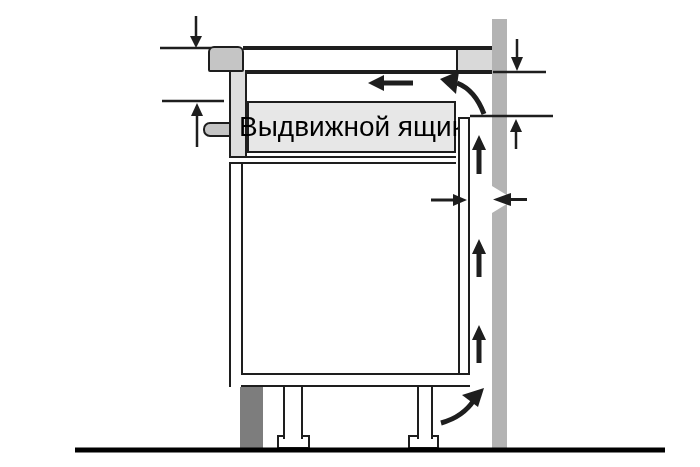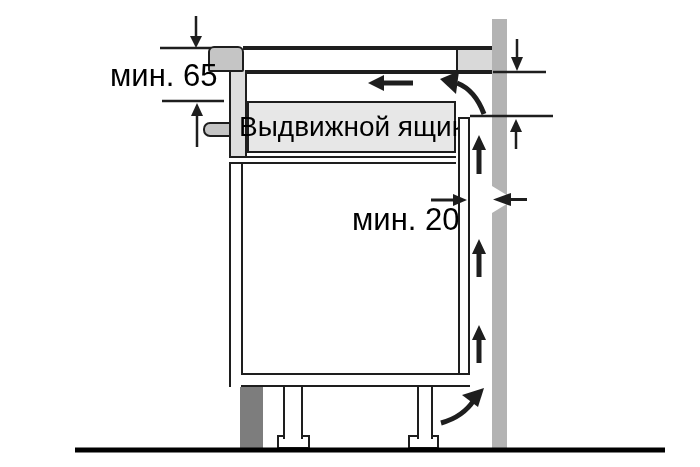--- a/index.html
+++ b/index.html
@@ -77,22 +77,20 @@
 
   <div class="abs" id="front-panel"></div>
   <div class="abs" id="side-panel"></div>
   <div class="abs" id="bottom-panel"></div>
   <div class="abs" id="plinth"></div>
   <div class="abs foot" id="leg1-foot"></div>
   <div class="abs stem" id="leg1-stem"></div>
   <div class="abs foot" id="leg2-foot"></div>
   <div class="abs stem" id="leg2-stem"></div>
 
-  <div class="lbl" style="left:110px;top:60px">мин. 65</div>
-  <div class="lbl" style="left:352px;top:204px">мин. 20</div>
 
   <svg id="overlay" viewBox="0 0 700 467">
 
     <line class="floor" x1="75" y1="450" x2="665" y2="450"></line>
 
     <g>
       <line class="ln" x1="160" y1="48" x2="211" y2="48"></line>
       <line class="ln" x1="196" y1="16" x2="196" y2="38"></line>
       <polygon class="head" points="196,48 190,36 202,36"></polygon>
       <line class="ln" x1="162" y1="101" x2="224" y2="101"></line>

